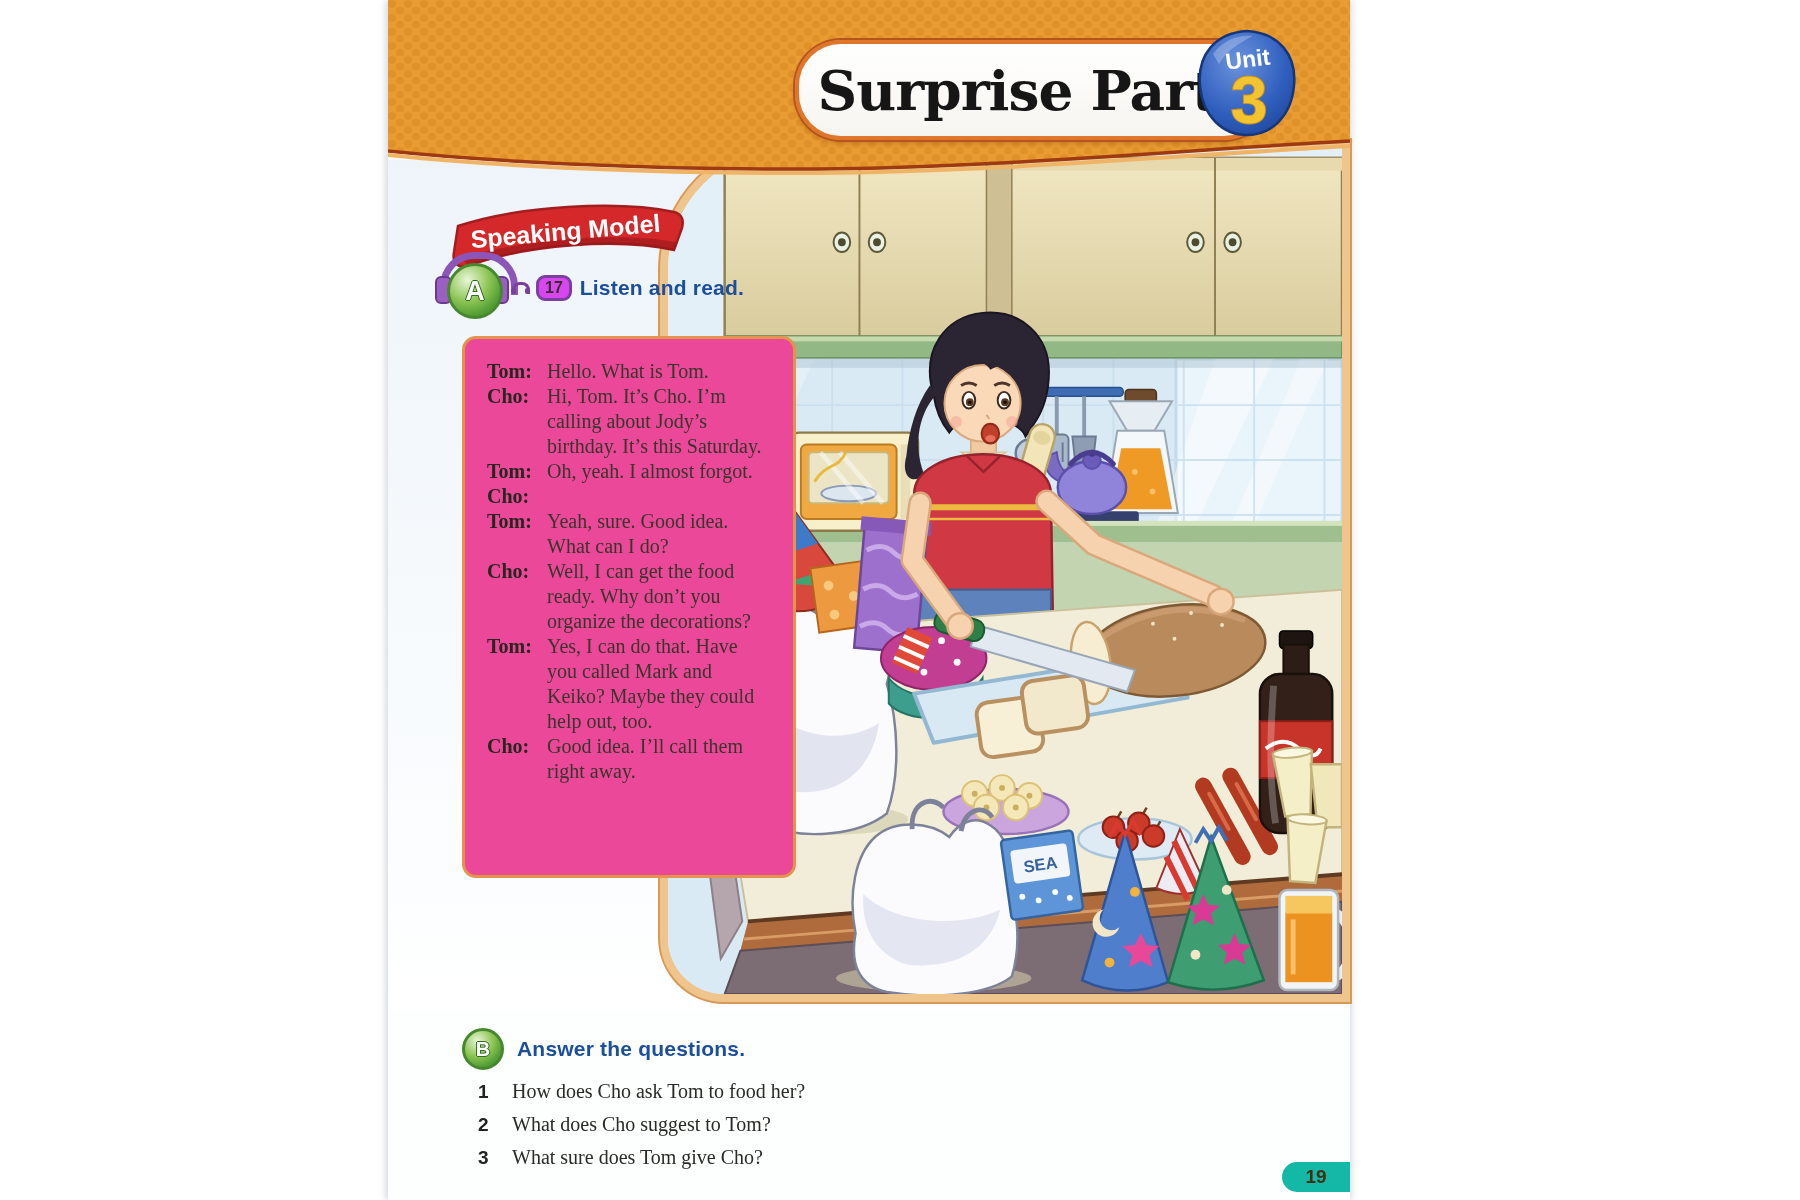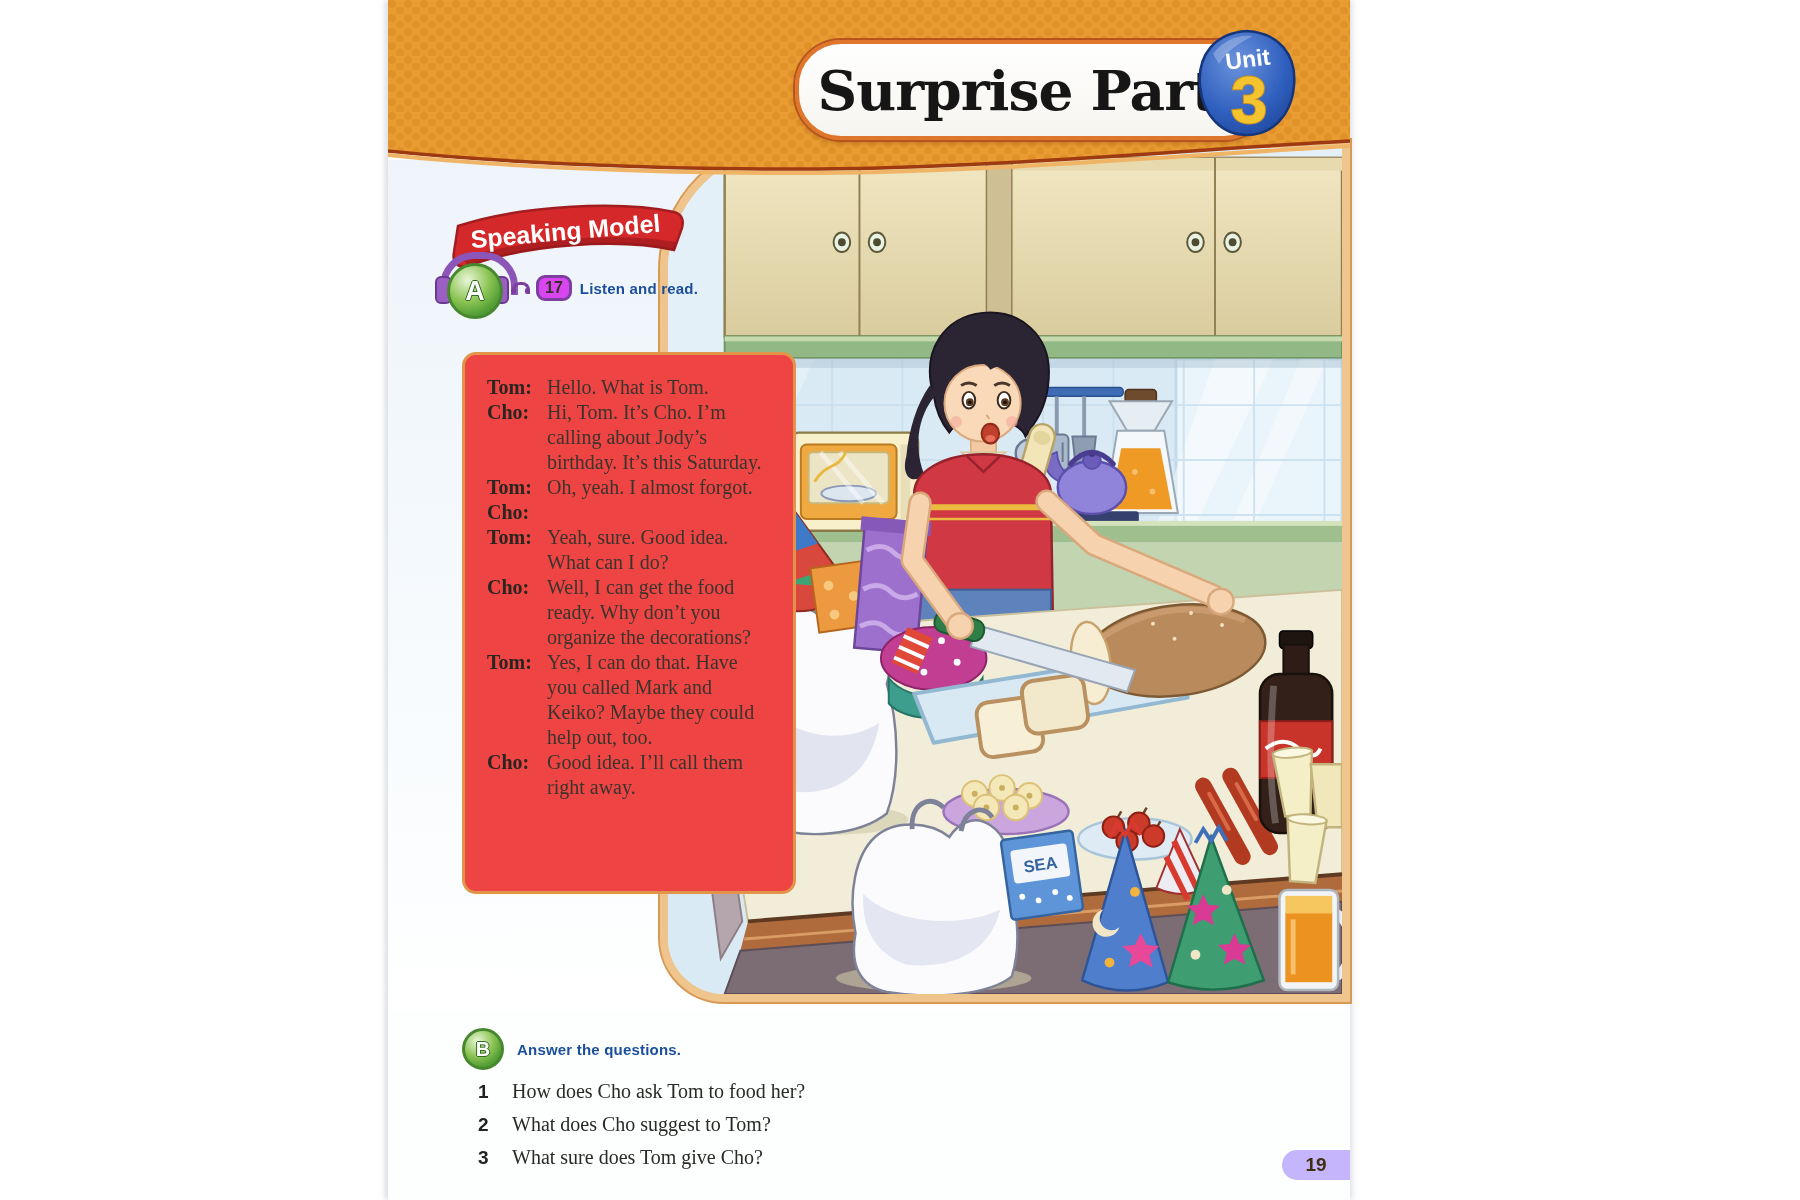--- a/index.html
+++ b/index.html
@@ -41,46 +41,46 @@
         border:2px solid #6a3a92;border-radius:6px;}
   .a-wrap .cupL{left:-9px;} .a-wrap .cupR{right:-9px;}
   .b-circle{width:36px;height:36px;font-size:20px;}
   .mini-phones{position:relative;width:16px;height:12px;margin-left:2px;}
   .mini-phones i{display:block;width:12px;height:9px;border:3px solid #7b3fa0;border-bottom:none;
         border-radius:8px 8px 0 0;}
   .mini-phones b{position:absolute;bottom:0;width:5px;height:6px;background:#7b3fa0;border-radius:2px;}
   .mini-phones b.l{left:-1px;} .mini-phones b.r{right:-2px;}
   .track-pill{border:3px solid #7b3fa0;border-radius:9px;background:#d946ef;color:#35302a;
         font-weight:bold;font-size:16px;padding:0 6px;line-height:20px;}
-  .blue-instr{color:#1b4e9b;font-weight:bold;font-size:15px;letter-spacing:.2px;}
-
-  
-  .dialog{position:absolute;left:74px;top:352px;width:334px;height:542px;z-index:5;
-        background:#ef4444;border:3px solid #e2954a;border-radius:14px;
+  .blue-instr{color:#1b4e9b;font-weight:bold;font-size:21px;letter-spacing:.2px;}
+
+  
+  .dialog{position:absolute;left:74px;top:336px;width:334px;height:542px;z-index:5;
+        background:#ec4899;border:3px solid #e2954a;border-radius:14px;
         box-sizing:border-box;padding:20px 12px 12px 22px;}
   .dlg-row{display:grid;grid-template-columns:60px 1fr;}
   .dlg-speaker{font-family:"Liberation Serif",serif;font-weight:bold;font-size:20px;
         line-height:25px;color:#2a2520;}
   .dlg-text{font-family:"Liberation Serif",serif;font-size:20px;line-height:25px;color:#3a342c;
         white-space:pre-line;}
 
   
   .illus{position:absolute;left:272px;top:140px;width:674px;height:846px;z-index:2;
         border:8px solid #efc58d;border-radius:130px 0 0 64px;box-shadow:0 0 0 2px #d79a56;
         overflow:hidden;background:#d9eaf5;}
 
   
   .questions{position:absolute;left:90px;top:1080px;z-index:6;}
   .q-row{display:grid;grid-template-columns:34px 1fr;margin-bottom:10px;align-items:baseline;}
   .q-num{font-weight:bold;font-size:19px;color:#222;}
   .q-text{font-family:"Liberation Serif",serif;font-size:20px;color:#2a2a26;line-height:22px;}
 
   
-  .pageno{position:absolute;right:0;bottom:20px;width:68px;height:30px;z-index:6;
-        background:#c4b5fd;border-radius:15px 0 0 15px;display:flex;align-items:center;
+  .pageno{position:absolute;right:0;bottom:8px;width:68px;height:30px;z-index:6;
+        background:#14b8a6;border-radius:15px 0 0 15px;display:flex;align-items:center;
         justify-content:center;font-size:19px;font-weight:bold;color:#3f3012;}
 </style>
 </head>
 <body>
 
 <div class="stage">
   <div class="page">
     <div class="page-tint"></div>
 
     <div class="illus">

